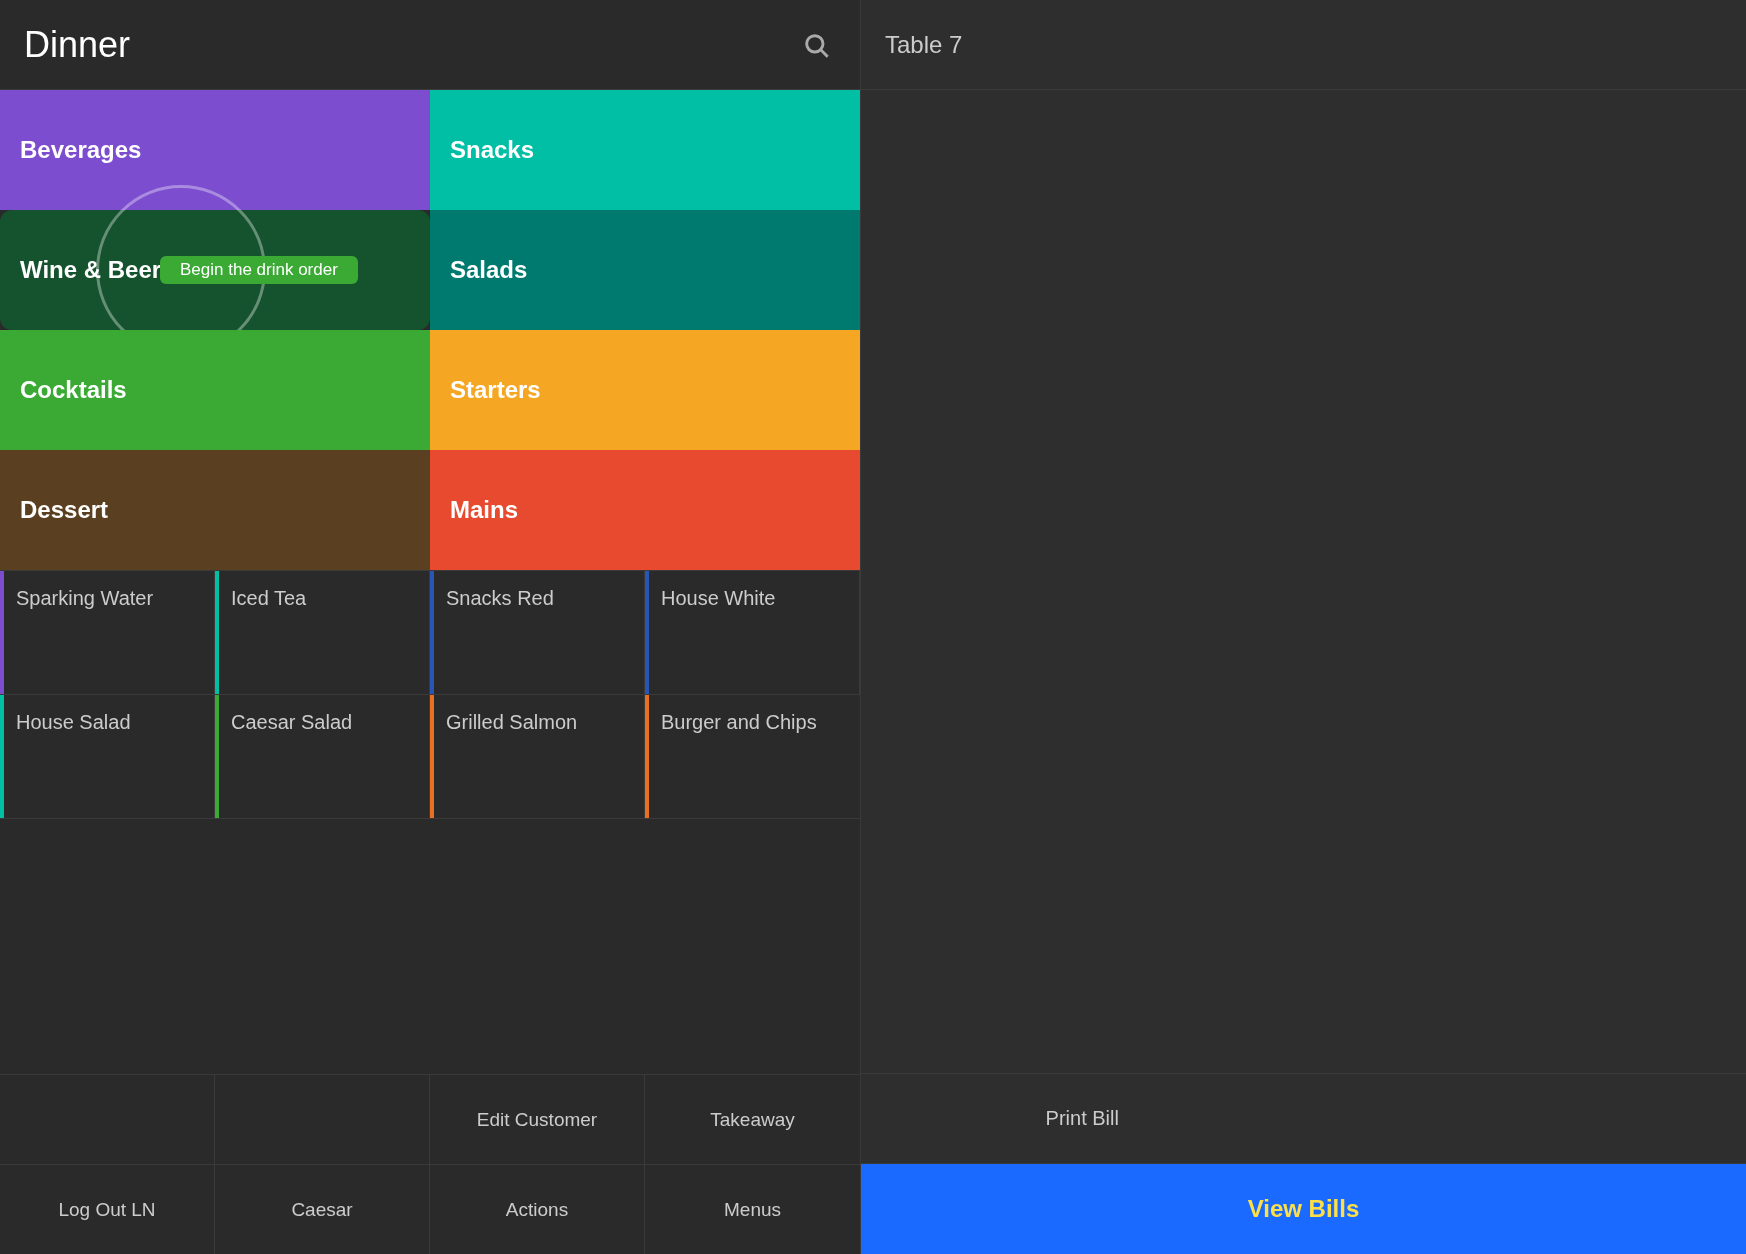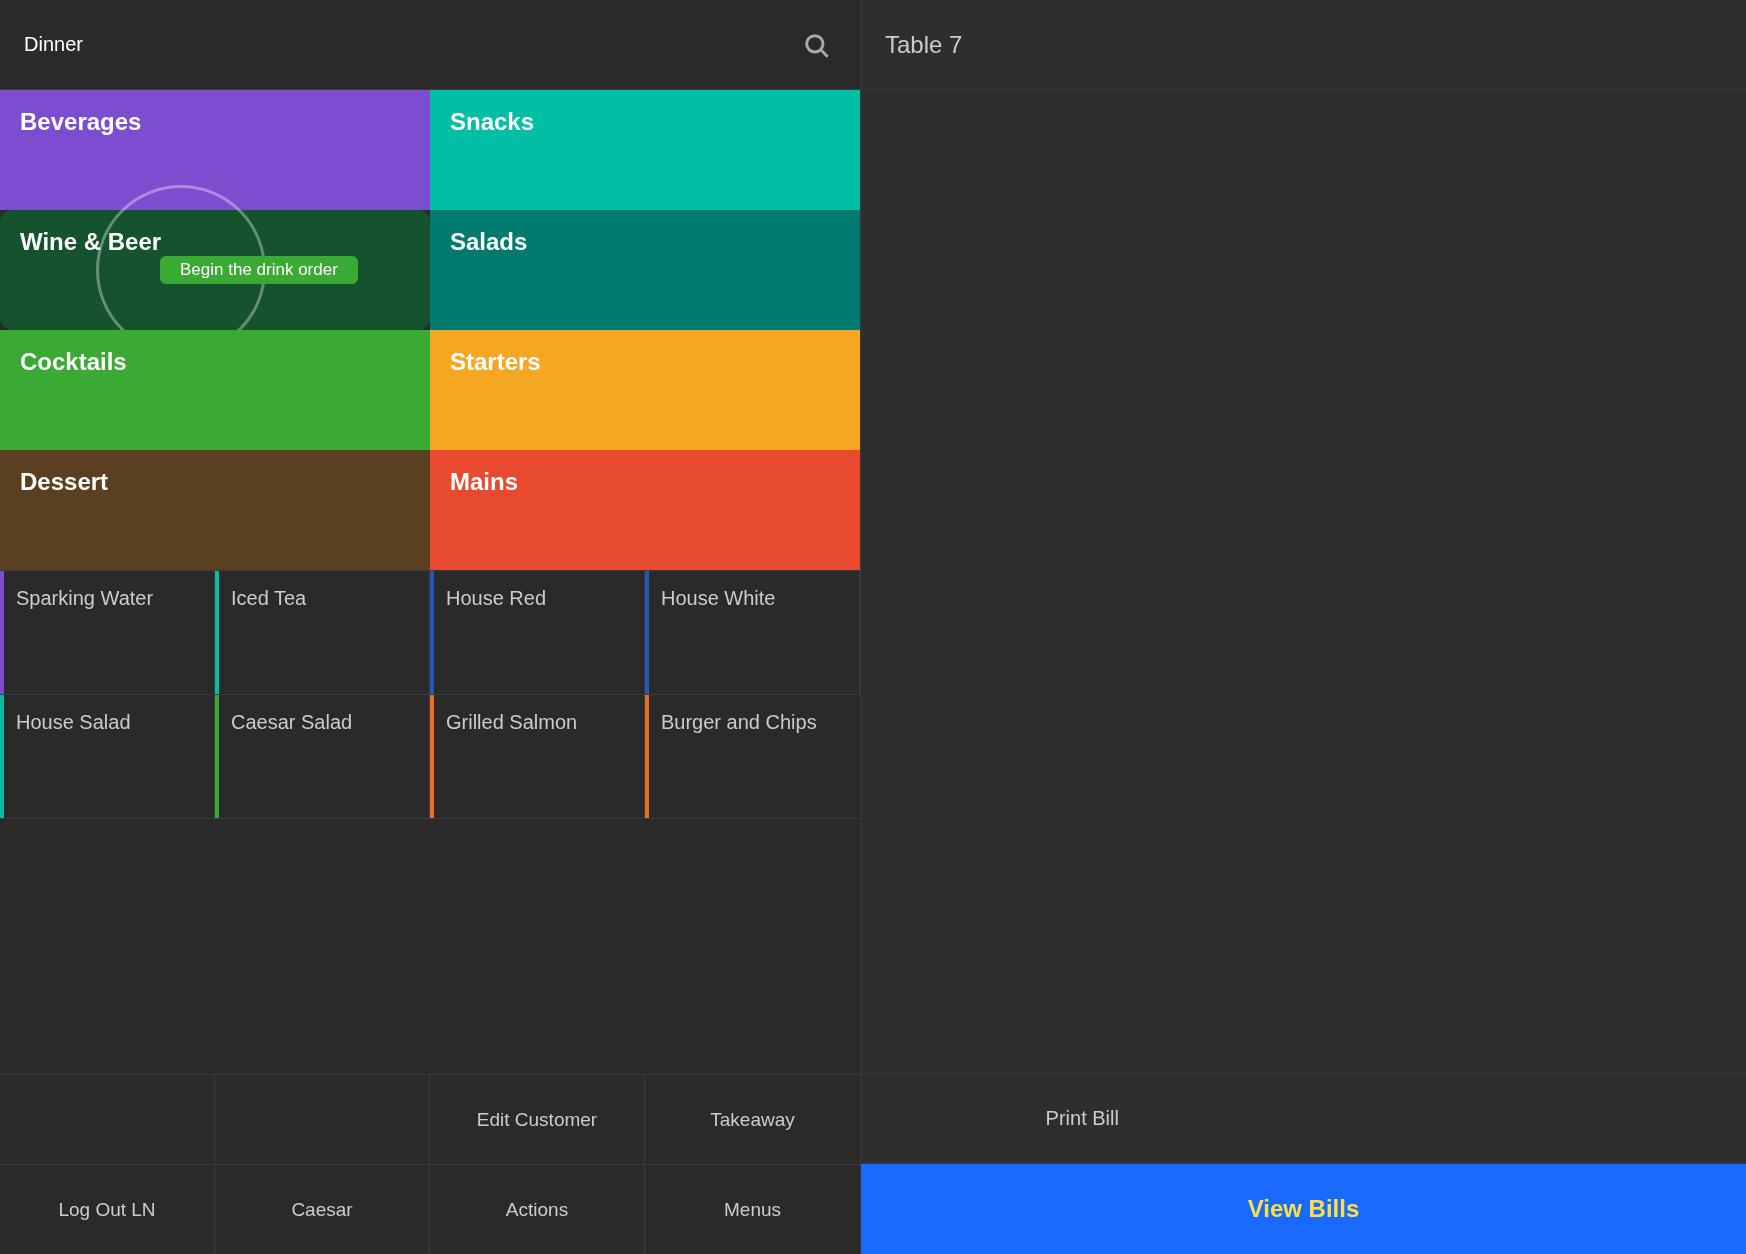--- a/index.html
+++ b/index.html
@@ -34,21 +34,21 @@
       align-items: center;
       justify-content: space-between;
       padding: 0 24px;
       height: 90px;
       background: #2a2a2a;
       border-bottom: 1px solid #3a3a3a;
     }
 
     .header-title {
       color: #ffffff;
-      font-size: 20px;
+      font-size: 36px;
       font-weight: 500;
     }
 
     .search-icon-wrap {
       width: 40px;
       height: 40px;
       display: flex;
       align-items: center;
       justify-content: center;
       cursor: pointer;
@@ -65,21 +65,21 @@
     
     .category-grid {
       display: grid;
       grid-template-columns: 1fr 1fr;
       grid-template-rows: 120px 120px 120px 120px;
       flex: 0 0 auto;
     }
 
     .cat-cell {
       display: flex;
-      align-items: flex-start;
+      align-items: center;
       padding: 18px 20px;
       cursor: pointer;
       position: relative;
     }
 
     .cat-cell .cat-label {
       color: #ffffff;
       font-size: 24px;
       font-weight: 600;
     }
@@ -326,21 +326,21 @@
     </div>
 
     <div class="items-grid">
       <div class="item-cell accent-purple">
         <span class="item-label">Sparking Water</span>
       </div>
       <div class="item-cell accent-teal">
         <span class="item-label">Iced Tea</span>
       </div>
       <div class="item-cell accent-blue">
-        <span class="item-label">House Red</span>
+        <span class="item-label">Snacks Red</span>
       </div>
       <div class="item-cell accent-blue">
         <span class="item-label">House White</span>
       </div>
 
       <div class="item-cell accent-teal">
         <span class="item-label">House Salad</span>
       </div>
       <div class="item-cell accent-green">
         <span class="item-label">Caesar Salad</span>

